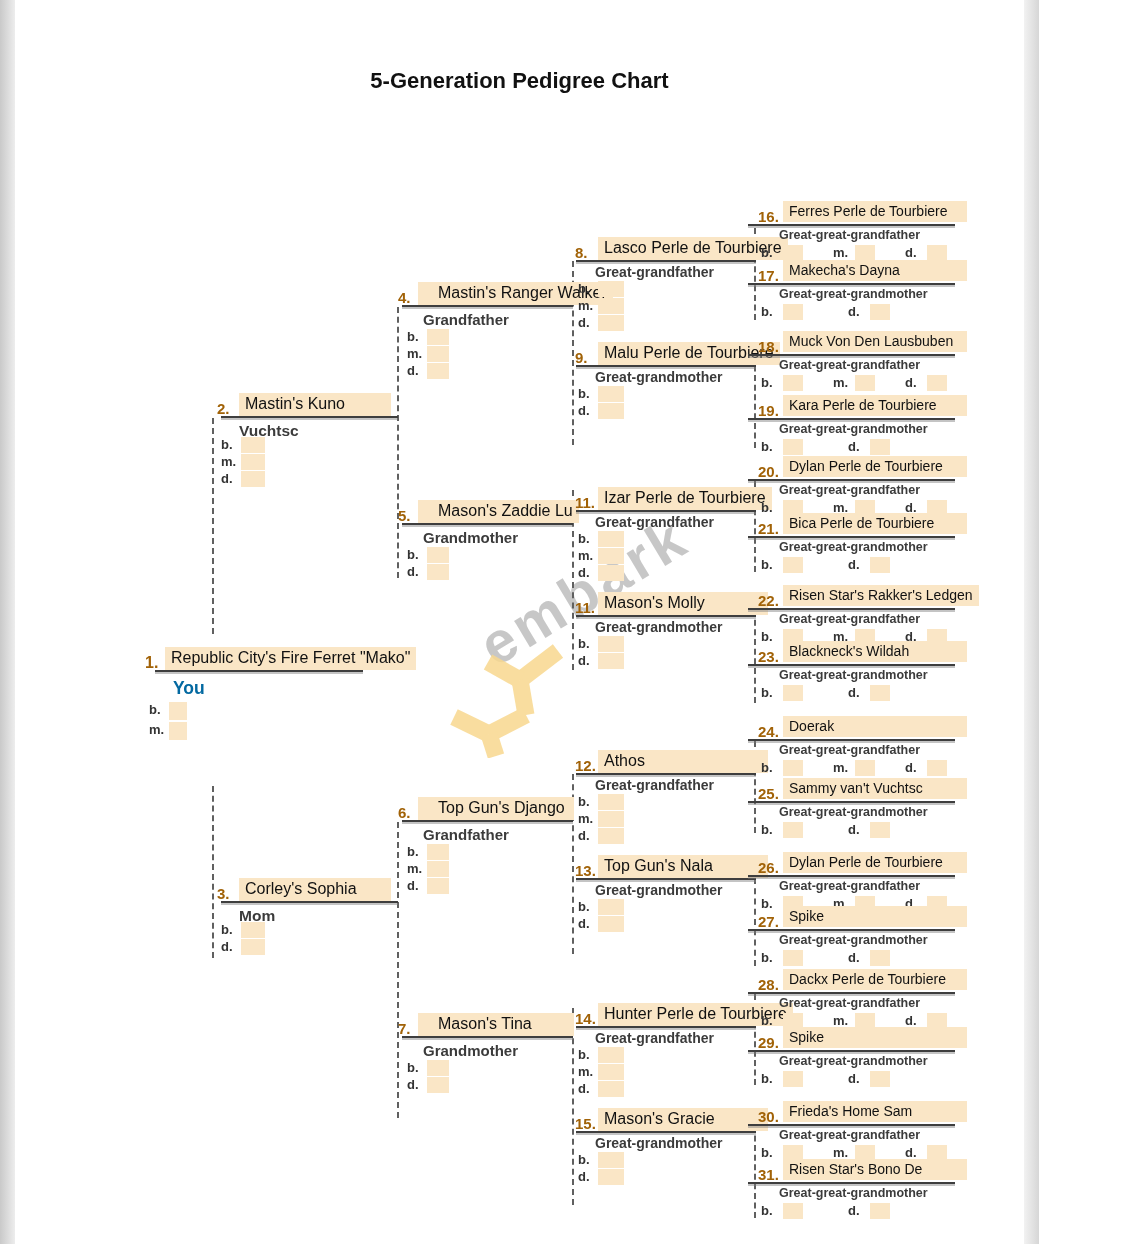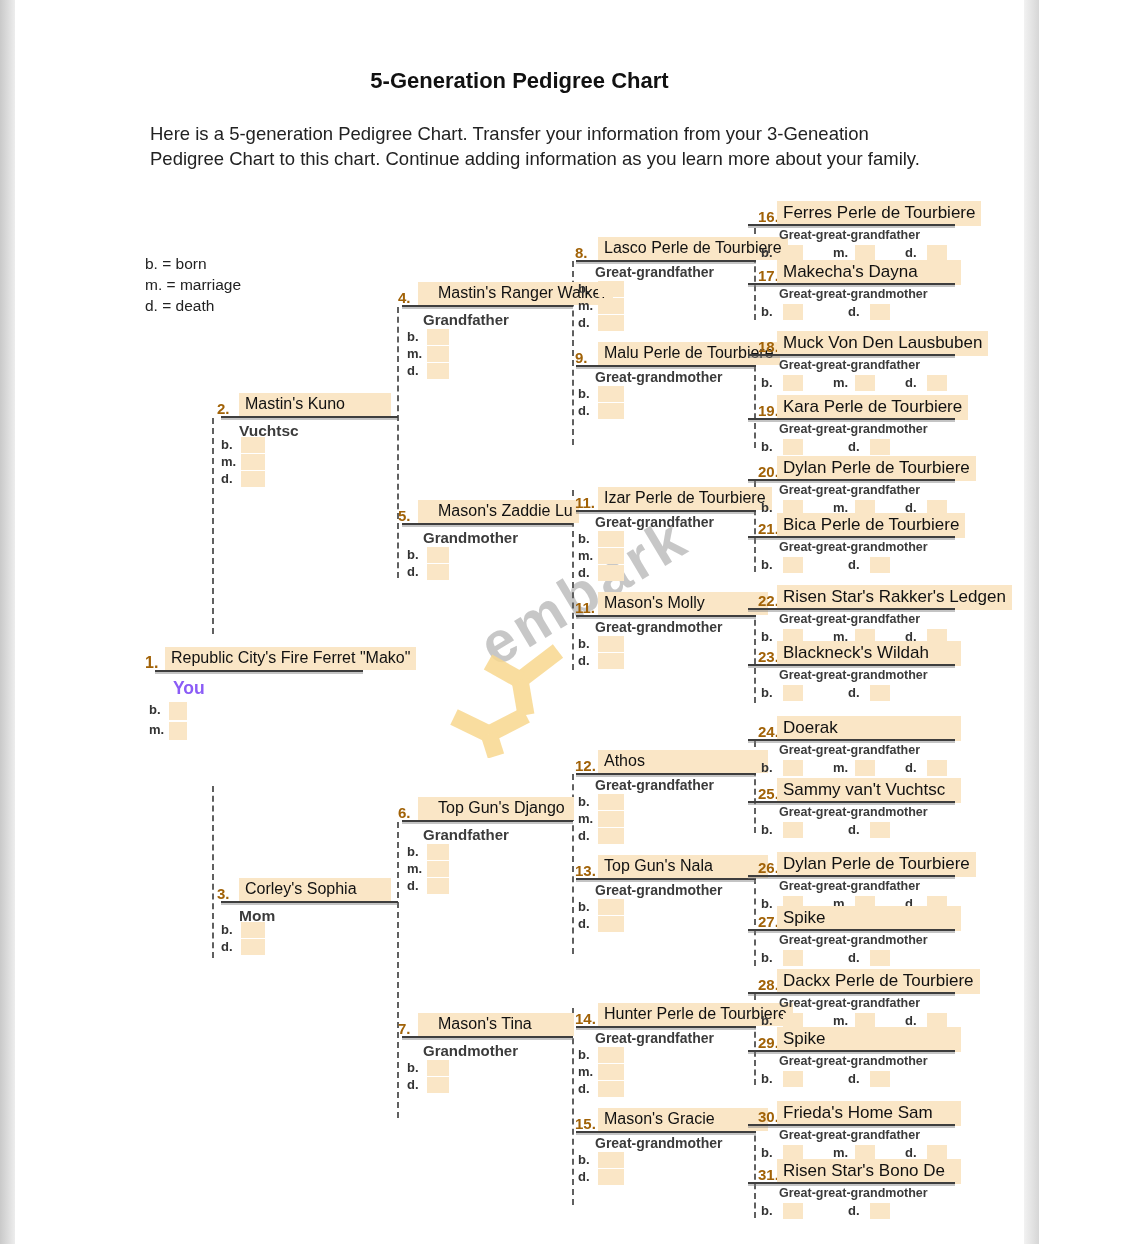--- a/index.html
+++ b/index.html
@@ -34,21 +34,21 @@
   .rel{position:absolute;font-weight:bold;color:#3b3b3b;white-space:nowrap;}
   .fields{position:absolute;}
   .frow{display:flex;height:17px;align-items:flex-start;}
   .fl{font-weight:bold;font-size:13px;color:#333;width:20px;flex:none;}
   .fbox{width:24px;height:16px;background:#fae6c6;flex:none;}
 
   
   .g1 .num{left:0;font-size:16px;}
   .g1 .nm{left:20px;min-width:228px;}
   .g1 .rule{left:10px;width:208px;}
-  .g1 .rel{left:28px;top:32px;font-size:17.5px;color:#8b5cf6;}
+  .g1 .rel{left:28px;top:32px;font-size:17.5px;color:#0369a1;}
   .g1 .fields{left:4px;top:56px;}
   .g1 .frow{height:20px;}
   .g1 .fbox{width:18px;height:18px;}
 
   .gp .num{left:2px;}
   .gp .nm{left:24px;min-width:140px;}
   .gp .rule{left:6px;width:177px;}
   .gp .rel{left:24px;top:30px;font-size:15.5px;}
   .gp .fields{left:6px;top:45px;}
   .gp .fbox{width:24px;}
@@ -61,21 +61,21 @@
   .g3 .fbox{width:22px;}
 
   .g4 .num{left:2px;}
   .g4 .nm{left:25px;min-width:158px;}
   .g4 .rule{left:3px;width:180px;}
   .g4 .rel{left:22px;top:28px;font-size:14px;}
   .g4 .fields{left:5px;top:45px;}
   .g4 .fbox{width:26px;}
 
   .g5 .num{left:10px;}
-  .g5 .nm{left:29px;min-width:172px;font-size:17px;}
+  .g5 .nm{left:35px;min-width:172px;font-size:14px;}
   .g5 .rule{left:0;width:207px;}
   .g5 .rel{left:31px;top:28px;font-size:12.5px;}
   .g5 .fields{left:13px;top:45px;display:flex;align-items:flex-start;}
   .g5 .fl{width:22px;font-size:13px;}
   .g5 .fbox{width:20px;height:16px;}
   .g5f .fbox{margin-right:30px;}
   .g5m .fbox{margin-right:45px;}
 
   
   .e1{left:145px;top:646px;}  .e2{left:215px;top:392px;}  .e3{left:215px;top:877px;}
@@ -101,27 +101,21 @@
   .d15{left:754px;top:994px;height:91px;}  .d16{left:754px;top:1126px;height:92px;}
 </style>
 </head>
 <body>
 
 <div class="sheet">
   <div class="edge edge-l"></div>
   <div class="edge edge-r"></div>
 
   <div class="title">5-Generation Pedigree Chart</div>
-  <div class="intro">Here is a 5-generation Pedigree Chart.  Transfer your information from your 3-Geneation Pedigree Chart to this chart.  Continue adding information as you learn more about your family.</div>
-
-  <div class="legend">
-    <div>b. = born</div>
-    <div>m. = marriage</div>
-    <div>d. = death</div>
-  </div>
+
 
   <div class="wm-text">embark</div>
   <svg class="wm-logo" width="135" height="115" viewBox="0 0 135 115">
     <g stroke="#f8d88f" stroke-width="17" fill="none">
       <path d="M122 8 L84 37"></path>
         <path d="M84 37 L52 19"></path>
         <path d="M84 37 L90 72"></path>
       <path d="M90 72 L53 91"></path>
         <path d="M53 91 L18 74"></path>
         <path d="M53 91 L60 113"></path>

